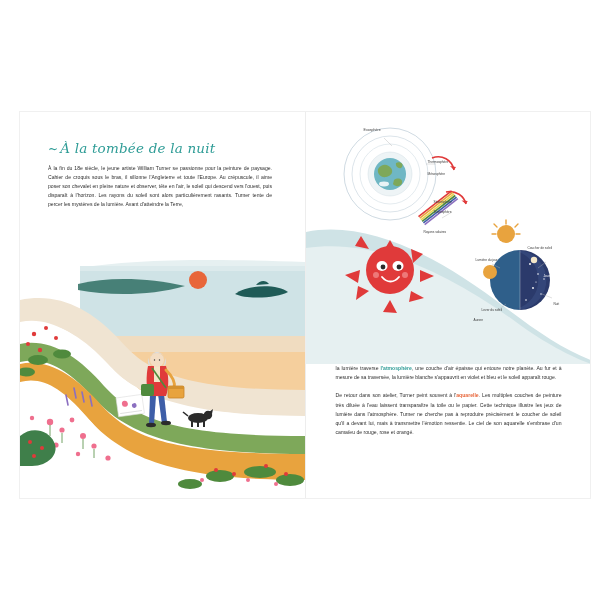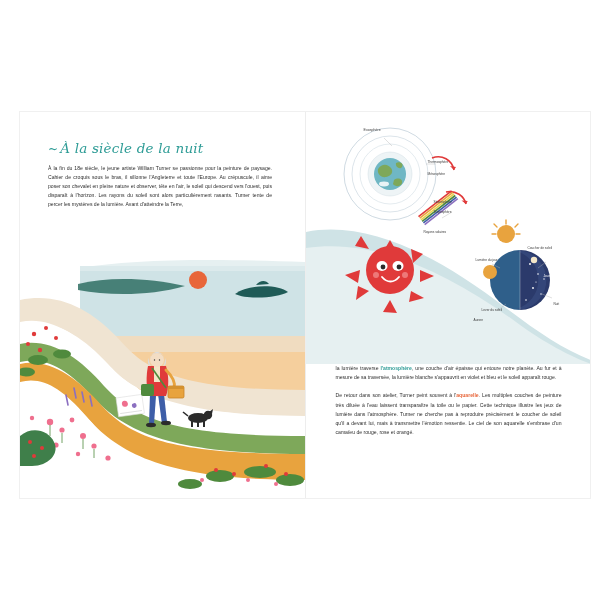--- a/index.html
+++ b/index.html
@@ -112,21 +112,21 @@
 </style>
 </head>
 <body>
 
 <div class="page-wrap">
   <div class="spread">
 
     <div class="page left">
 
       <div class="title">
-        <span class="flourish">~</span><span>À la siècle de la nuit</span>
+        <span class="flourish">~</span><span>À la tombée de la nuit</span>
       </div>
 
       <div class="left-body">À la fin du 18e siècle, le jeune artiste William Turner se passionne pour la peinture de paysage. Cahier de croquis sous le bras, il sillonne l'Angleterre et toute l'Europe. Au crépuscule, il aime poser son chevalet en pleine nature et observer, tête en l'air, le soleil qui descend vers l'ouest, puis disparaît à l'horizon. Les rayons du soleil sont alors particulièrement rasants. Turner tente de percer les mystères de la lumière. Avant d'atteindre la Terre,</div>
 
       <div class="illus">
         <svg width="285" height="258" viewBox="0 0 285 258" xmlns="http://www.w3.org/2000/svg">
 
           <rect x="0" y="0" width="285" height="258" fill="#ffffff"></rect>
 
           <path d="M60,28 L285,28 L285,96 L60,96 Z" fill="#cfe3e6"></path>

